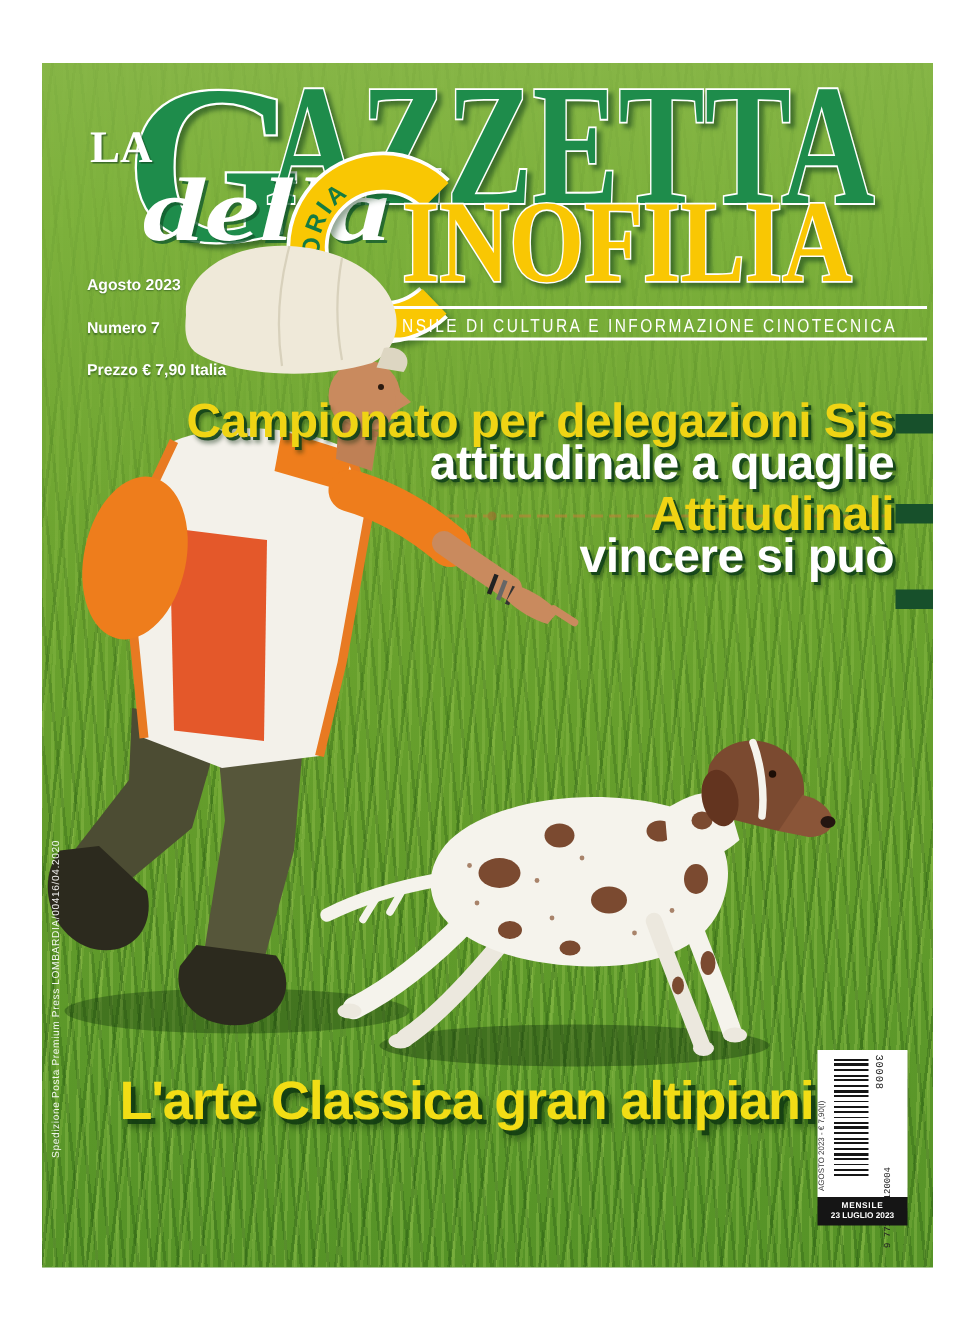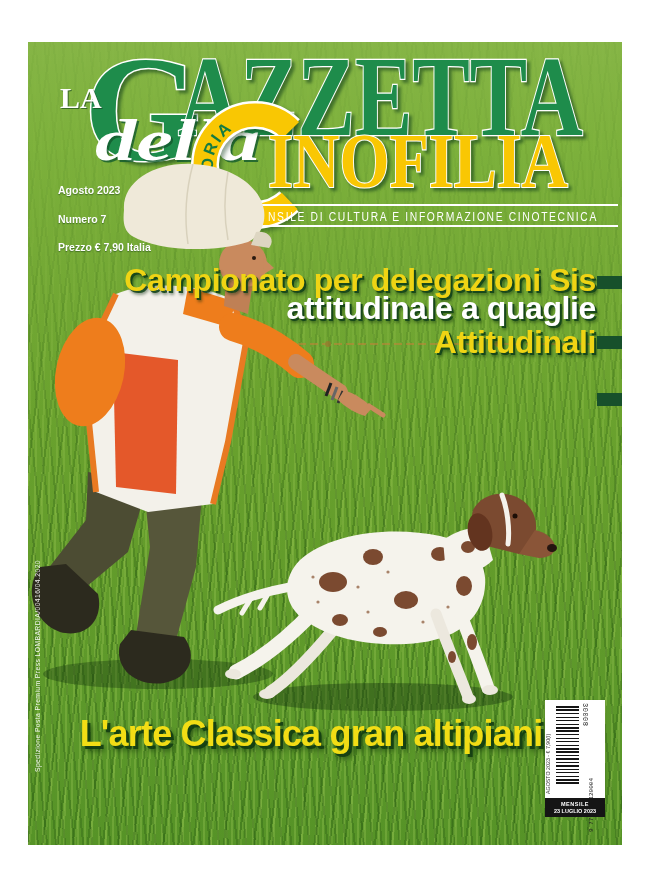--- a/index.html
+++ b/index.html
@@ -164,20 +164,21 @@
 
     <div class="pubinfo">
       <div>Agosto 2023</div>
       <div>Numero 7</div>
       <div>Prezzo € 7,90 Italia</div>
     </div>
 
     <div class="headline hl-yellow" style="top:224px">Campionato per delegazioni Sis</div>
     <div class="headline hl-white" style="top:252px">attitudinale a quaglie</div>
     <div class="headline hl-yellow" style="top:286px">Attitudinali</div>
+    <div class="headline hl-white" style="top:314px">vincere si può</div>
 
     <div class="bar" style="top:234px"></div>
     <div class="bar" style="top:294px"></div>
     <div class="bar" style="top:351px"></div>
 
     <div class="bottomline bl-yellow" style="top:671px">L'arte Classica gran altipiani</div>
 
     <div class="spine">Spedizione Posta Premium Press LOMBARDIA/00416/04.2020</div>
 
     <div class="barcode">

